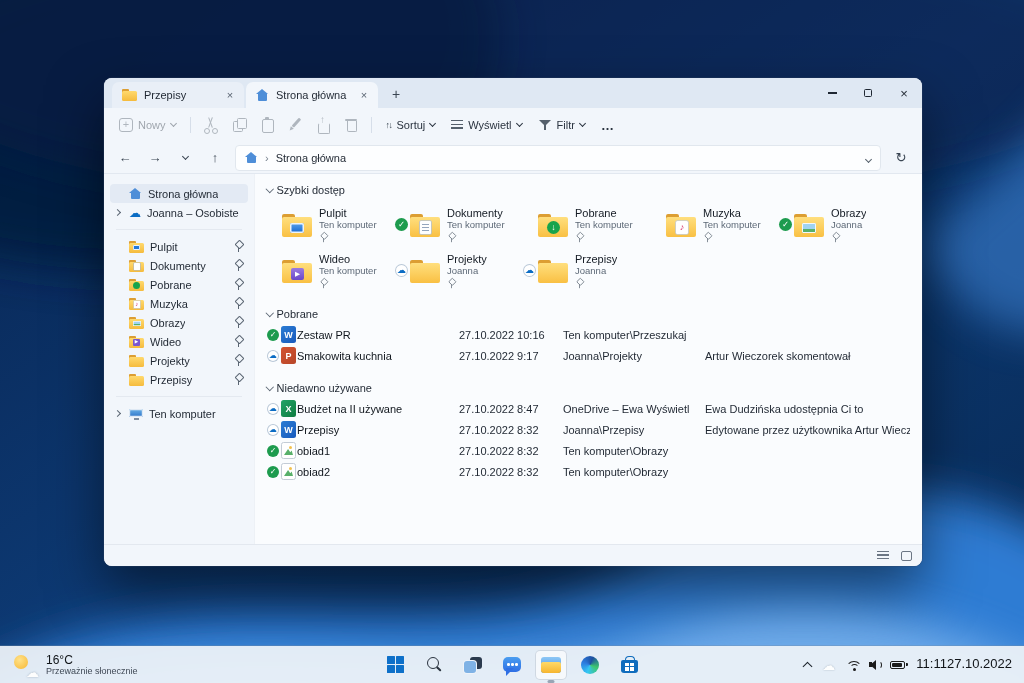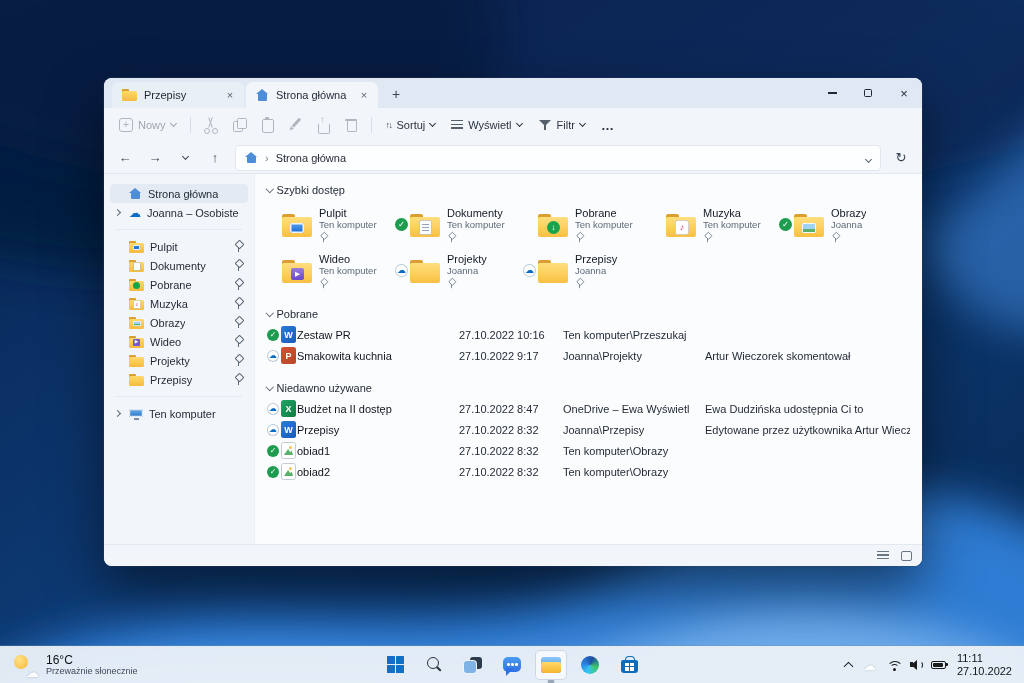--- a/index.html
+++ b/index.html
@@ -202,21 +202,21 @@
   .ic-wifi .w1{position:absolute;left:0;top:2px;width:16px;height:16px;border:1.6px solid;border-color:#1b1b1b transparent transparent transparent;border-radius:50%;}
   .ic-wifi .w2{position:absolute;left:3.5px;top:5.5px;width:9px;height:9px;border:1.6px solid;border-color:#1b1b1b transparent transparent transparent;border-radius:50%;}
   .ic-wifi .wd{position:absolute;left:6.5px;top:9px;width:3px;height:3px;background:#1b1b1b;border-radius:50%;}
   .ic-vol{position:relative;width:14px;height:12px;flex:none;}
   .ic-vol::before{content:"";position:absolute;left:0;top:3.5px;width:3px;height:5px;background:#1b1b1b;}
   .ic-vol::after{content:"";position:absolute;left:1px;top:1px;width:0;height:0;border-top:5px solid transparent;border-bottom:5px solid transparent;border-right:6px solid #1b1b1b;}
   .ic-vol i{position:absolute;right:1px;top:2px;width:8px;height:8px;border:1.6px solid;border-color:transparent #1b1b1b transparent transparent;border-radius:50%;display:block;}
   .ic-batt{position:relative;width:15px;height:8px;border:1.2px solid #1b1b1b;border-radius:2px;flex:none;}
   .ic-batt::before{content:"";position:absolute;left:1px;top:1px;bottom:1px;width:10px;background:#1b1b1b;border-radius:1px;}
   .ic-batt::after{content:"";position:absolute;right:-3.5px;top:1px;width:2px;height:3.5px;background:#1b1b1b;border-radius:0 1px 1px 0;}
-  .clock{display:flex;flex-direction:column;align-items:flex-start;font-size:11px;color:#101418;line-height:12.5px;}
+  .clock{display:flex;align-items:flex-start;font-size:13px;color:#101418;line-height:12.5px;}
 </style>
 </head>
 <body>
 
 <div class="desktop">
   <svg class="wallpaper" width="1024" height="683" viewBox="0 0 1024 683" preserveAspectRatio="none">
     <defs>
       <linearGradient id="bgg" x1="0" y1="0" x2="1" y2="1">
         <stop offset="0" stop-color="#08234f"></stop>
         <stop offset="0.5" stop-color="#0d3a74"></stop>
@@ -526,21 +526,21 @@
         <div class="sec-head mt2">
           <span class="cdown"></span>
           <span>Niedawno używane</span>
         </div>
 
         <div class="filerow">
           <span class="rowic">
             <span class="status cloud sm">☁</span>
             <span class="ftype ft-excel"></span>
           </span>
-          <span class="fname">Budżet na II dostęp</span>
+          <span class="fname">Budżet na II używane</span>
           <span class="fdate">27.10.2022 8:47</span>
           <span class="floc">OneDrive – Ewa Wyświetl</span>
           <span class="fnote">Ewa Dudzińska udostępnia Ci to</span>
         </div>
         <div class="filerow">
           <span class="rowic">
             <span class="status cloud sm">☁</span>
             <span class="ftype ft-word"></span>
           </span>
           <span class="fname">Przepisy</span>

